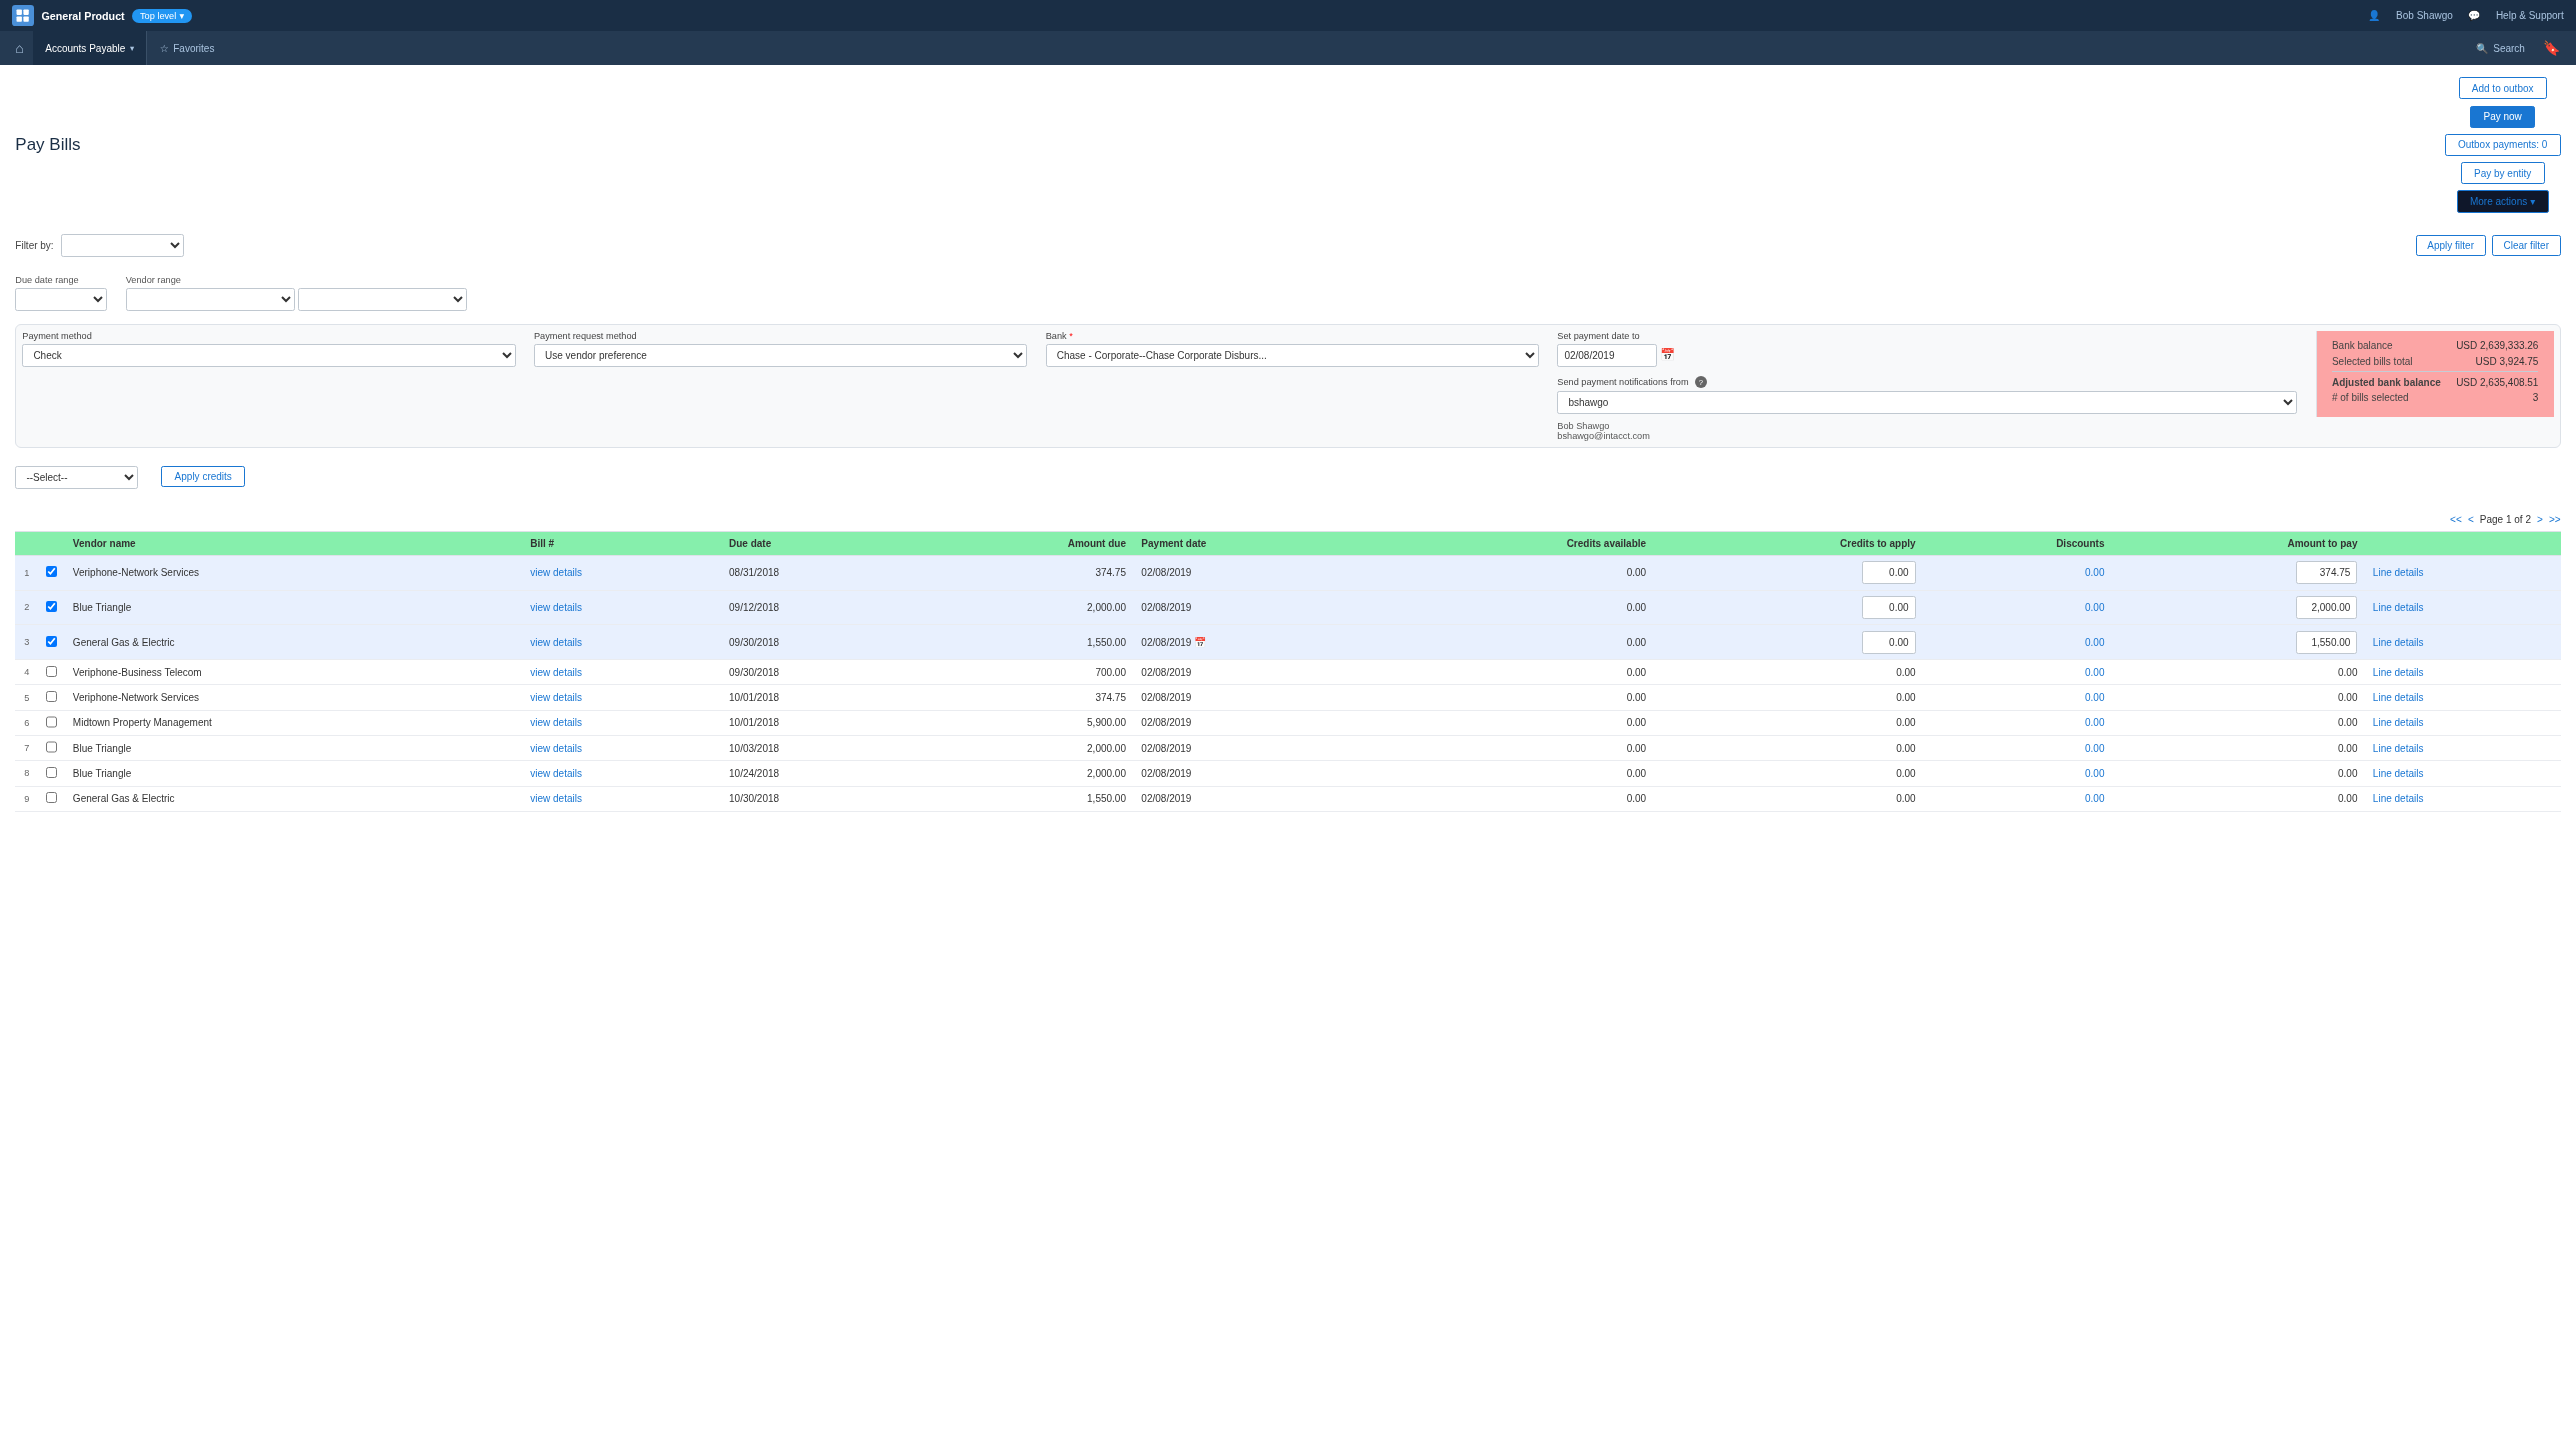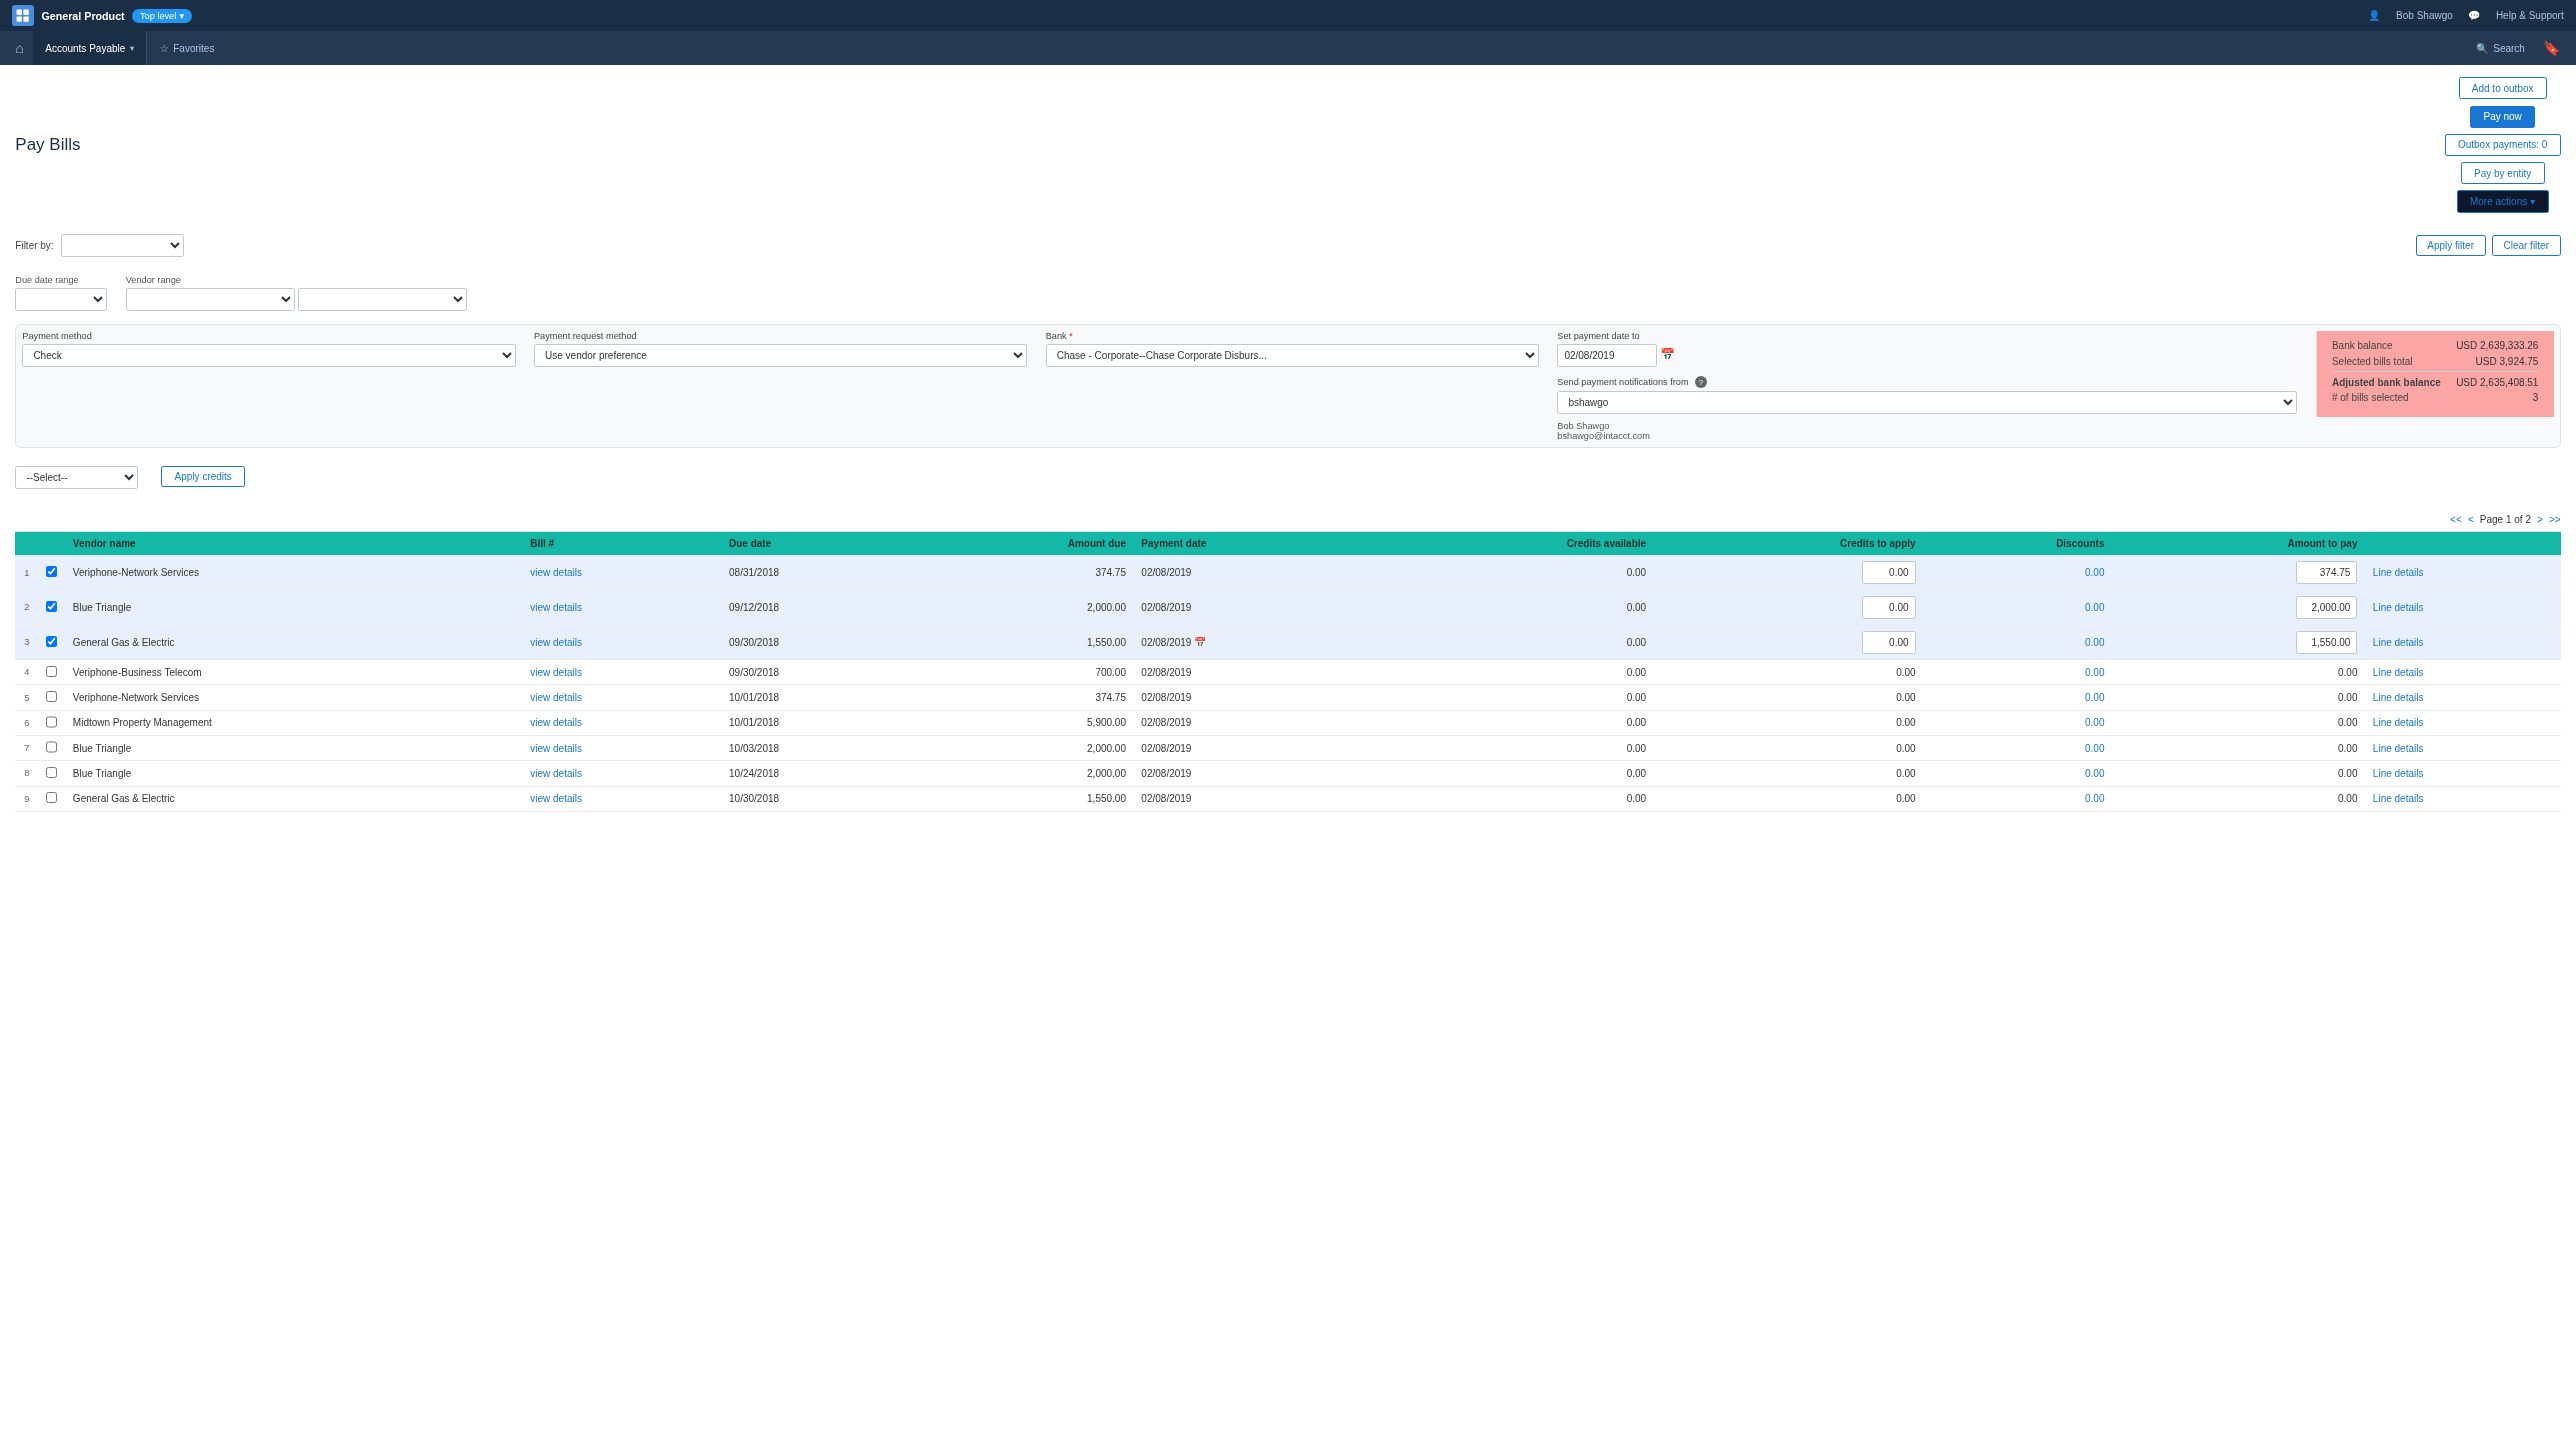--- a/index.html
+++ b/index.html
@@ -211,21 +211,21 @@
     }
     .pagination-row a { color: #1976d2; text-decoration: none; font-weight: 500; cursor: pointer; }
 
     
     .bills-table {
       width: 100%;
       border-collapse: collapse;
       font-size: 10px;
     }
     .bills-table th {
-      background: #14b8a6;
+      background: #86efac;
       border-bottom: 1.5px solid #dde2e8;
       border-top: 0.8px solid #dde2e8;
       padding: 6.1px 7.7px;
       text-align: left;
       font-weight: 600;
       color: #333;
       white-space: nowrap;
     }
     .bills-table th.right { text-align: right; }
     .bills-table td {

